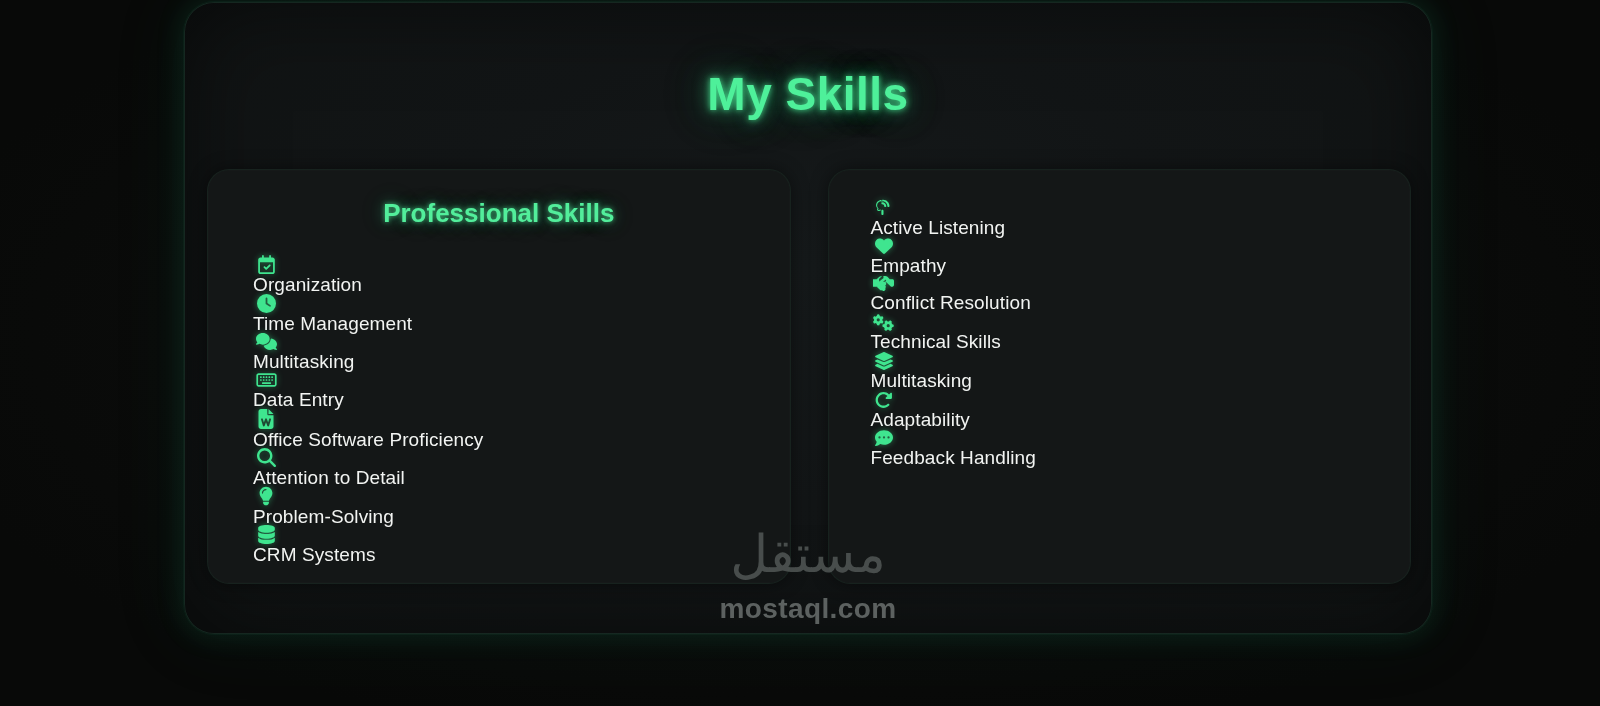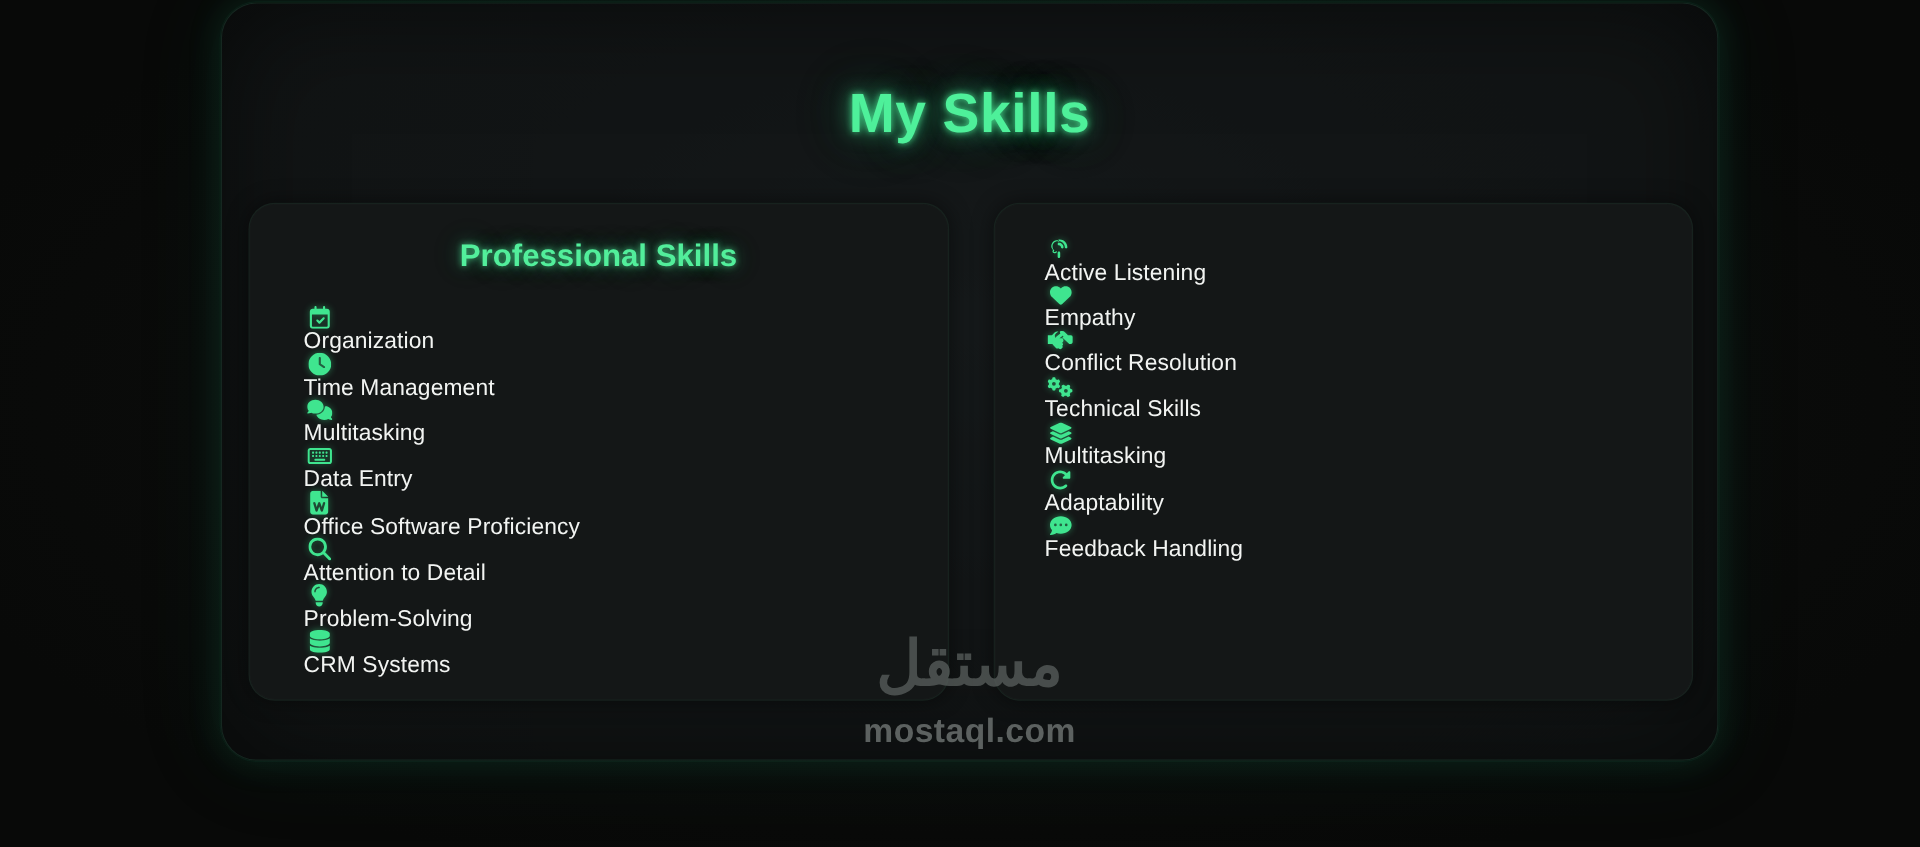--- a/index.html
+++ b/index.html
@@ -137,21 +137,21 @@
     position: absolute;
     left: 0;
     bottom: 8px;
     width: 100%;
     text-align: center;
     pointer-events: none;
     user-select: none;
   }
   .wm-arabic {
     font-size: 52px;
-    font-weight: bold;
+    font-weight: normal;
     color: #5f6563;
     opacity: 0.70;
     line-height: 0.95;
     letter-spacing: 1px;
     direction: rtl;
   }
   .wm-latin {
     font-size: 28px;
     font-weight: bold;
     color: #7b817f;

